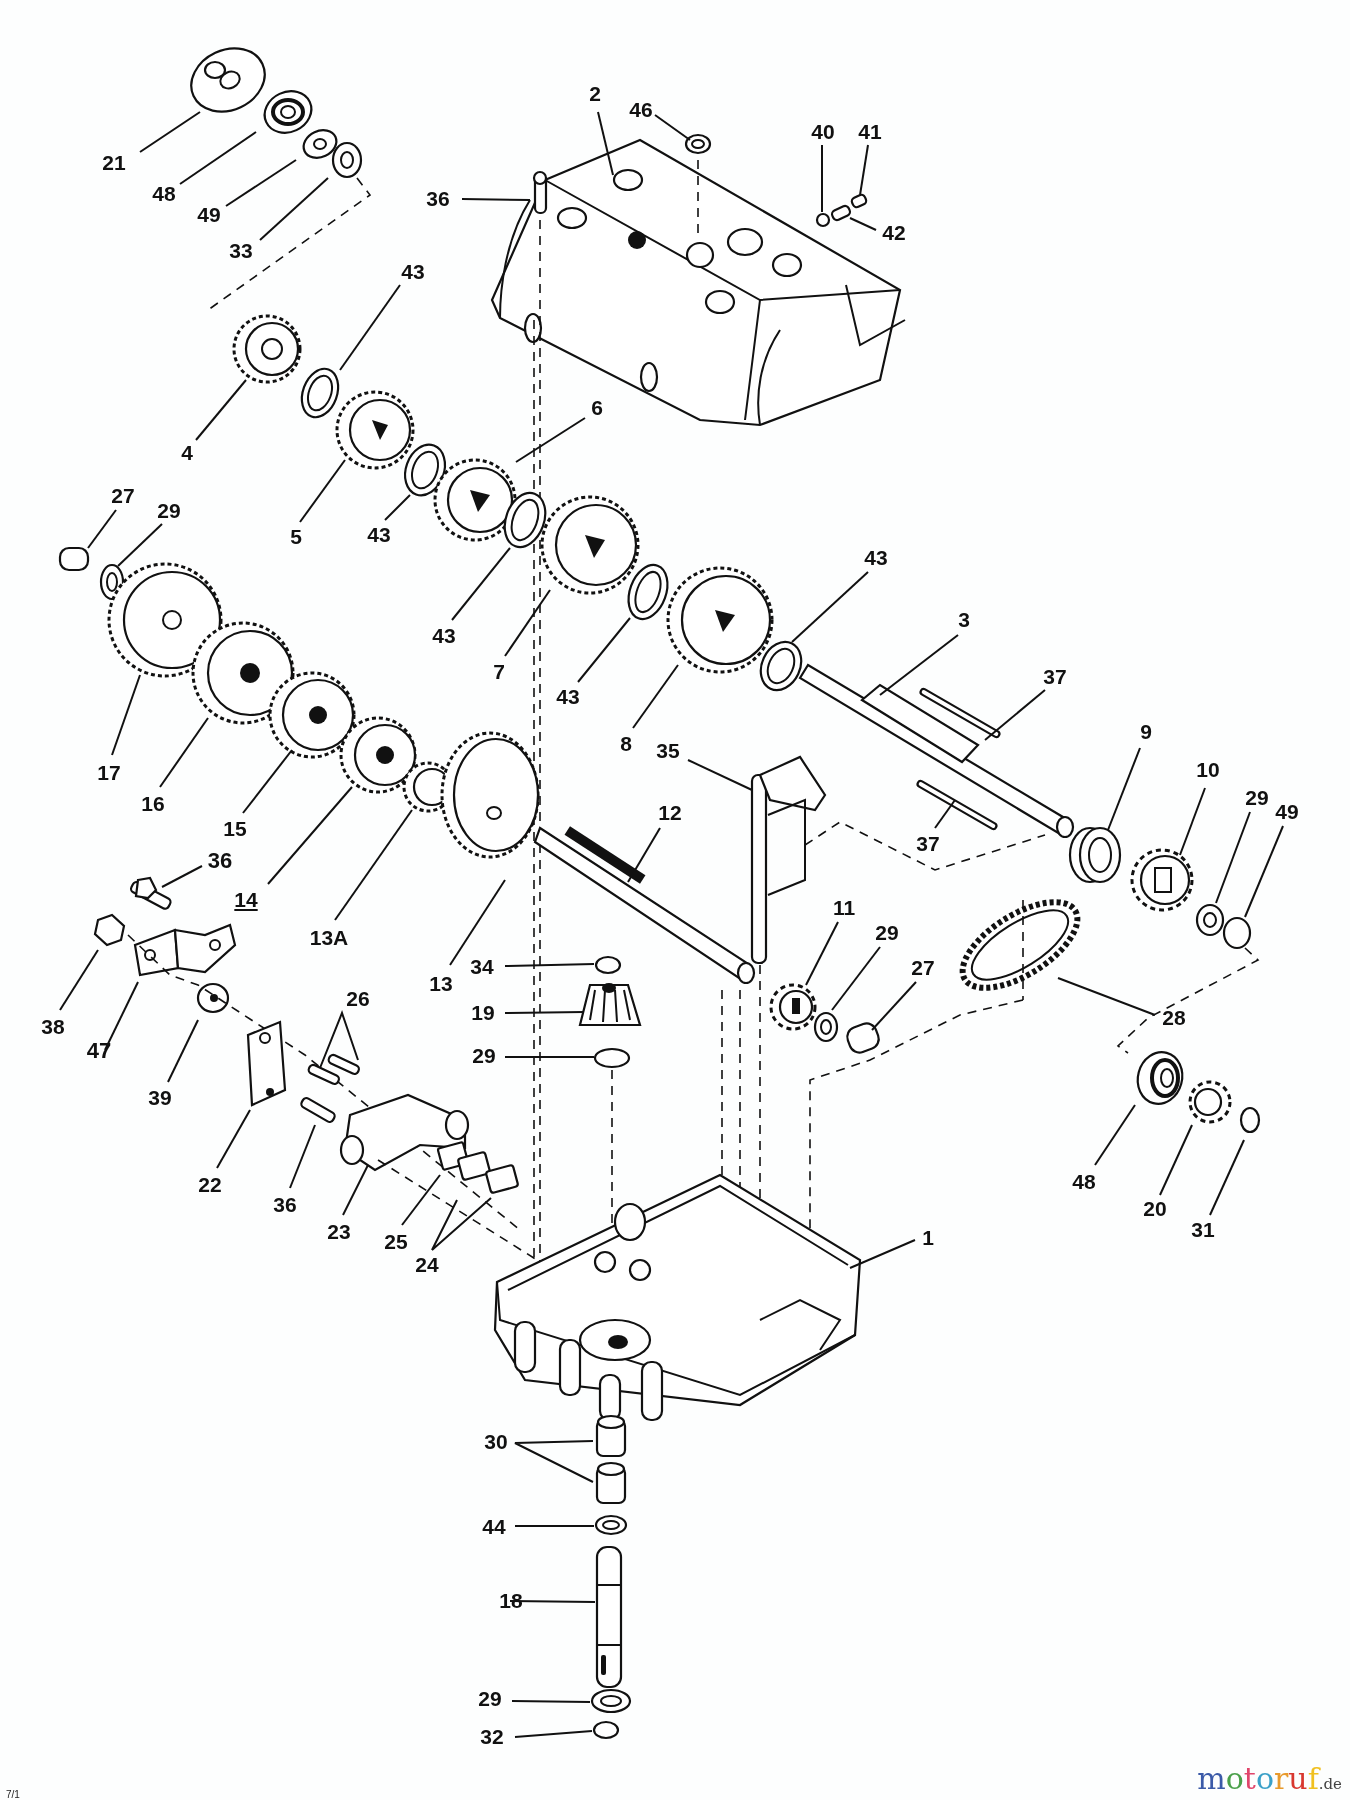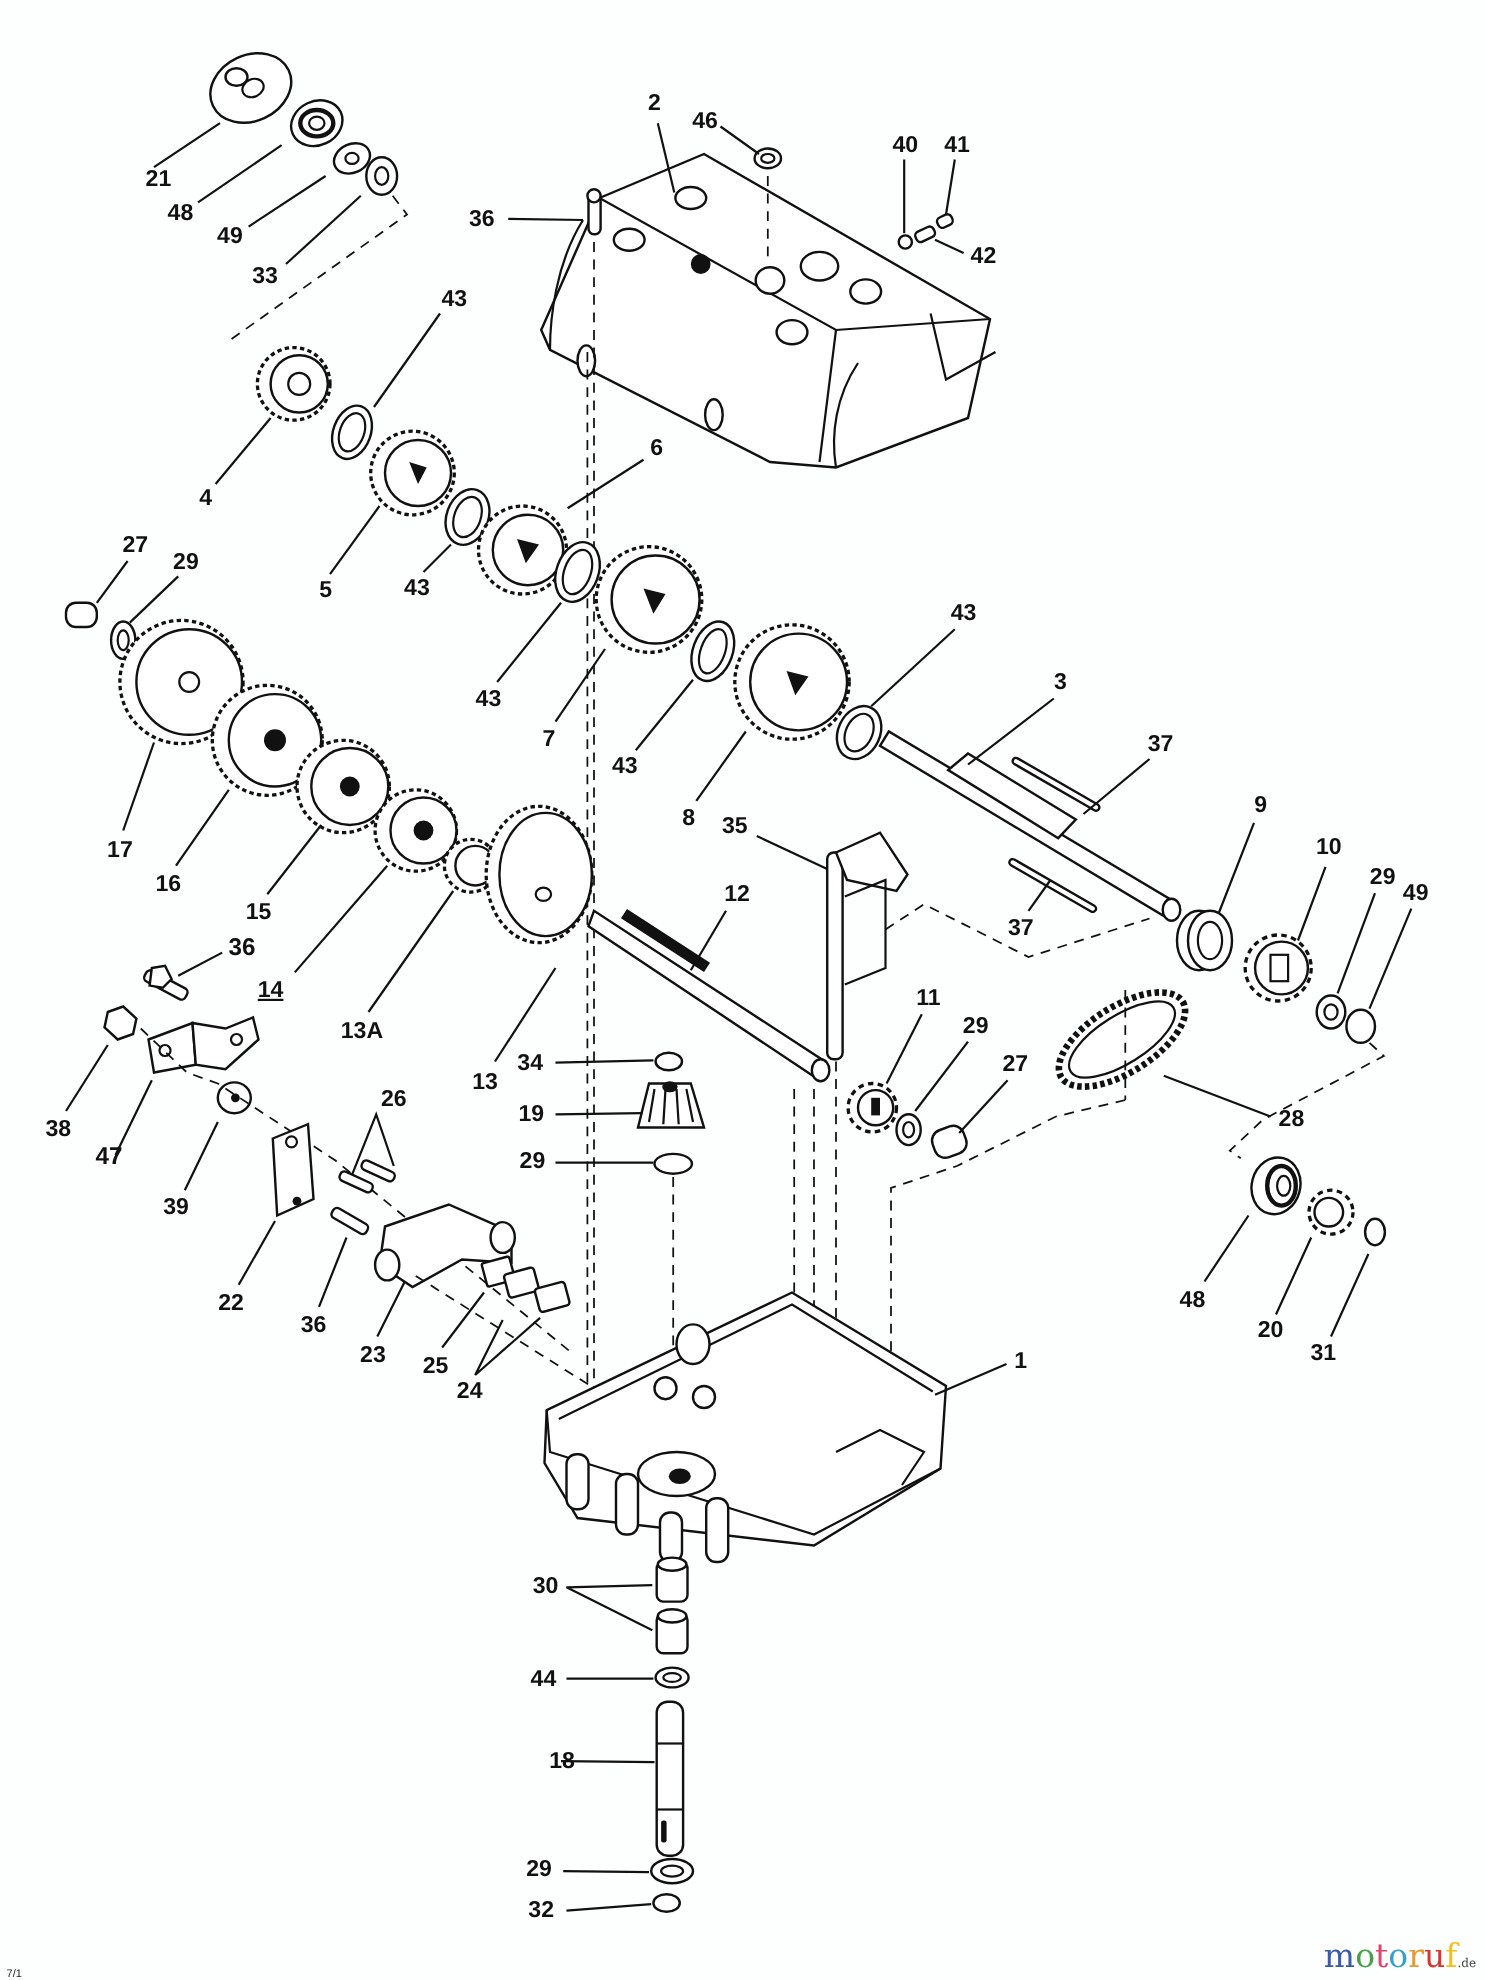--- a/index.html
+++ b/index.html
@@ -1,21 +1,21 @@
 <!DOCTYPE html>
 <html><head>
 <meta charset="utf-8">
 <style>
   html,body{margin:0;padding:0;background:#fdfefe;}
   body{width:1350px;height:1800px;position:relative;overflow:hidden;font-family:"Liberation Sans",sans-serif;}
   #diagram{position:absolute;left:0;top:0;width:1350px;height:1800px;}
   .lbl{position:absolute;font-family:"Liberation Sans",sans-serif;font-weight:bold;font-size:21px;color:#111;transform:translate(-50%,-50%);white-space:nowrap;letter-spacing:0px;}
   .lbl.heavy{font-weight:900;font-size:22px;}
   .wm{position:absolute;right:8px;bottom:4px;font-family:"DejaVu Serif",serif;font-size:30px;letter-spacing:0px;}
-  .wm .de{font-size:11px;color:#444;}
+  .wm .de{font-size:15px;color:#444;}
   .corner{position:absolute;left:6px;bottom:0px;font-size:10px;color:#222;}
   svg .ln{stroke:#111;stroke-width:2;fill:none;}
   svg .dash{stroke:#111;stroke-width:1.6;fill:none;stroke-dasharray:9 7;}
   svg .part{stroke:#111;stroke-width:2.2;fill:#fff;}
   svg .dark{fill:#111;}
 </style>
 </head>
 <body>
 
 <svg id="diagram" viewBox="0 0 1350 1800" xmlns="http://www.w3.org/2000/svg">
@@ -360,21 +360,21 @@
   <g>
     <ellipse class="part" cx="611" cy="1701" rx="19" ry="11"></ellipse>
     <ellipse class="ln" cx="611" cy="1701" rx="10" ry="5"></ellipse>
   </g>
   <line class="ln" x1="512" y1="1701" x2="590" y2="1702"></line>
   <ellipse class="part" cx="606" cy="1730" rx="12" ry="8"></ellipse>
   <line class="ln" x1="515" y1="1737" x2="592" y2="1731"></line>
 </svg>
 
 <div id="callouts">
-    <div class="lbl" style="left: 144px; top: 163px;">21</div>
+    <div class="lbl" style="left: 114px; top: 163px;">21</div>
     <div class="lbl" style="left: 164px; top: 194px;">48</div>
     <div class="lbl" style="left: 209px; top: 215px;">49</div>
     <div class="lbl" style="left: 241px; top: 251px;">33</div>
     <div class="lbl" style="left: 595px; top: 94px;">2</div>
     <div class="lbl" style="left: 641px; top: 110px;">46</div>
     <div class="lbl" style="left: 438px; top: 199px;">36</div>
     <div class="lbl" style="left: 823px; top: 132px;">40</div>
     <div class="lbl" style="left: 870px; top: 132px;">41</div>
     <div class="lbl" style="left: 894px; top: 233px;">42</div>
     <div class="lbl" style="left: 413px; top: 272px;">43</div>

